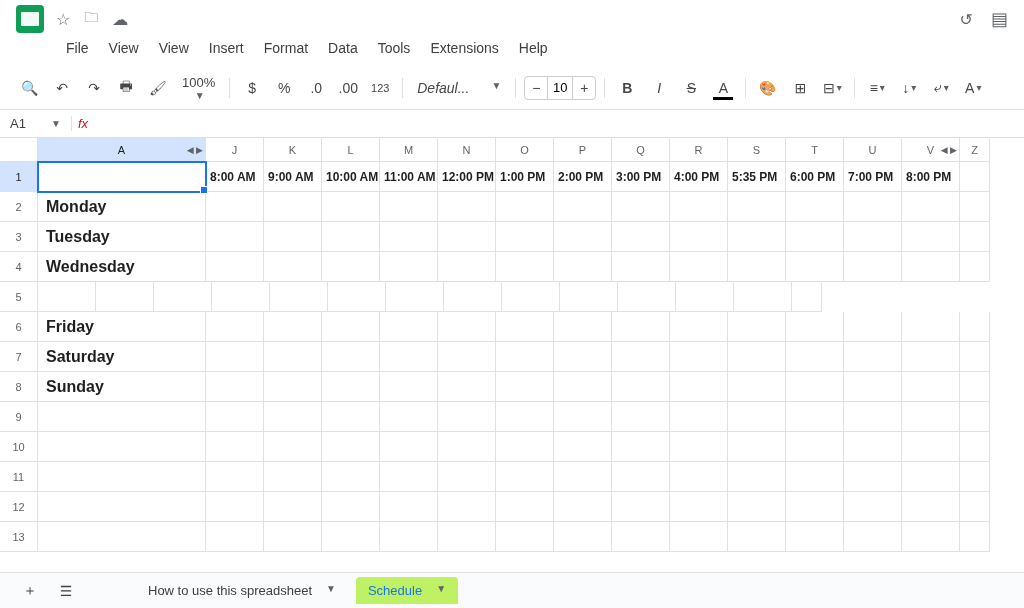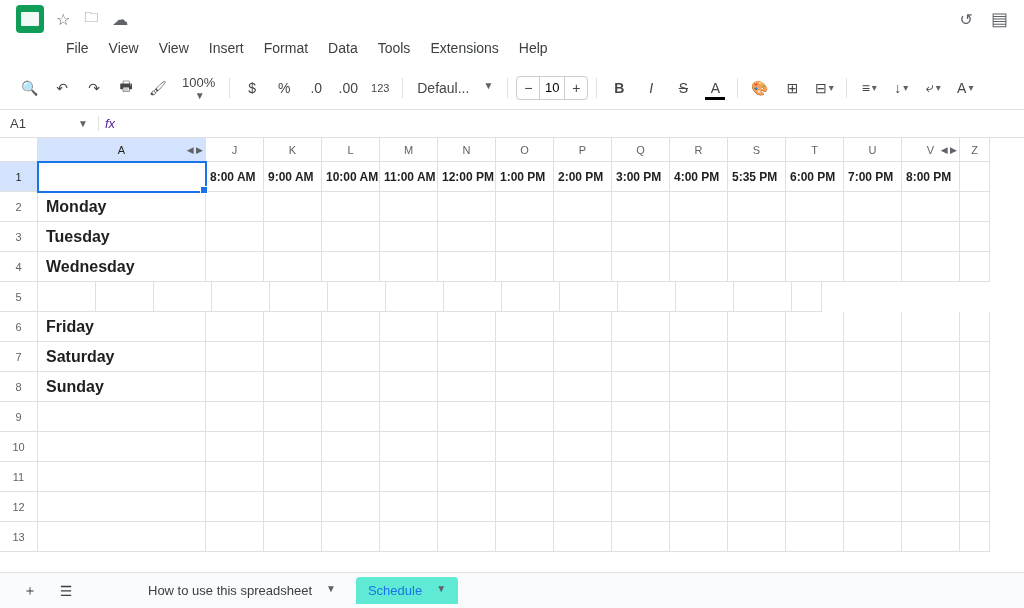--- a/index.html
+++ b/index.html
@@ -14,31 +14,31 @@
 .right-icons { margin-left: auto; display: flex; gap: 18px; color: #5f6368; align-items: center; }
 .right-icons span { cursor: pointer; }
 
 .menubar { display: flex; gap: 4px; padding: 4px 58px 6px 58px; font-size: 14px; color: #3c4043; }
 .menubar div { padding: 4px 8px; border-radius: 4px; cursor: pointer; }
 
 .toolbar { display: flex; align-items: center; padding: 4px 16px; border-bottom: 1px solid #e0e0e0; gap: 4px; height: 44px; color: #444746; font-size: 14px; }
 .tb-btn { width: 28px; height: 28px; display: flex; align-items: center; justify-content: center; border-radius: 4px; cursor: pointer; font-size: 14px; }
 .tb-sep { width: 1px; height: 20px; background: #e0e0e0; margin: 0 4px; }
 .zoom { display: flex; align-items: center; padding: 0 6px; cursor: pointer; font-size: 13px; flex-direction: column; }
-.font-name { display: flex; align-items: flex-start; gap: 12px; padding: 0 6px; cursor: pointer; font-size: 14px; min-width: 62px; }
+.font-name { display: flex; align-items: flex-start; gap: 20px; padding: 0 6px; cursor: pointer; font-size: 14px; min-width: 62px; font-style: italic; }
 .font-size-box { display: flex; align-items: center; border: 1px solid #ccc; border-radius: 4px; }
 .size-input { width: 26px; height: 22px; border: none; text-align: center; font-size: 13px; outline: none; border-left: 1px solid #ccc; border-right: 1px solid #ccc; }
 .size-btn { width: 22px; height: 22px; display: flex; align-items: center; justify-content: center; cursor: pointer; }
 .caret { font-size: 10px; margin-left: 2px; color: #5f6368; }
 .text-color { position: relative; }
 .text-color::after { content: ""; position: absolute; left: 4px; right: 4px; bottom: 2px; height: 3px; background: #000; }
 
 .namebox-row { display: flex; align-items: center; height: 28px; border-bottom: 1px solid #e0e0e0; }
-.namebox { width: 99px; padding: 0 10px; font-size: 13px; color: #3c4043; display: flex; align-items: center; justify-content: space-between; border-right: 1px solid #e0e0e0; }
-.fx { width: 22px; color: #4c1d95; font-style: italic; font-size: 13px; text-align: center; }
+.namebox { width: 72px; padding: 0 10px; font-size: 13px; color: #3c4043; display: flex; align-items: center; justify-content: space-between; border-right: 1px solid #e0e0e0; }
+.fx { width: 22px; color: #b91c1c; font-style: italic; font-size: 13px; text-align: center; }
 .formula { flex: 1; padding: 0 6px; }
 
 .grid { display: flex; flex-direction: column; user-select: none; }
 .col-headers { display: flex; height: 24px; font-size: 11px; color: #5f6368; background: #fff; }
 .corner { width: 38px; border-right: 1px solid #e0e0e0; border-bottom: 1px solid #e0e0e0; }
 .col-h { border-right: 1px solid #e0e0e0; border-bottom: 1px solid #e0e0e0; display: flex; align-items: center; justify-content: center; position: relative; }
 .col-a { width: 168px; }
 .col-x { width: 58px; }
 .col-a.selected-col { background: #d3e3fd; color: #1f1f1f; }
 .row-h { width: 38px; border-right: 1px solid #e0e0e0; border-bottom: 1px solid #e0e0e0; font-size: 11px; color: #5f6368; display: flex; align-items: center; justify-content: center; }
@@ -46,21 +46,21 @@
 .row.selected-row .row-h { background: #d3e3fd; color: #1f1f1f; }
 .cell { border-right: 1px solid #e0e0e0; border-bottom: 1px solid #e0e0e0; padding: 0 4px; display: flex; align-items: center; font-size: 13px; color: #1f1f1f; overflow: visible; white-space: nowrap; }
 .cell-a { width: 168px; font-size: 16px; font-weight: bold; padding: 4px 8px; }
 .cell-x { width: 58px; font-size: 12px; font-weight: bold; }
 .selected-cell { outline: 2px solid #1a73e8; outline-offset: -1px; position: relative; }
 .selected-cell::after { content: ""; position: absolute; right: -3px; bottom: -3px; width: 6px; height: 6px; background: #1a73e8; border: 1px solid #fff; }
 .nav-arrows { position: absolute; right: 2px; top: 50%; transform: translateY(-50%); display: flex; gap: 1px; font-size: 9px; color: #5f6368; }
 
 .tabbar { position: absolute; bottom: 0; left: 0; right: 0; height: 36px; border-top: 1px solid #e0e0e0; display: flex; align-items: center; padding: 0 16px; gap: 8px; background: #f9fbfd; font-size: 13px; color: #3c4043; }
 .tab { padding: 6px 12px; display: flex; align-items: flex-start; gap: 12px; cursor: pointer; border-radius: 4px 4px 0 0; }
-.tab.active { background: #5eead4; color: #1a73e8; font-weight: 500; }
+.tab.active { background: #bef264; color: #1a73e8; font-weight: 500; }
 </style>
 </head>
 <body>
 
 <div class="titlebar">
   <div class="logo">
       <div class="logo-inner"></div>
     </div>
   <div class="title-icons">
     <span>☆</span>

